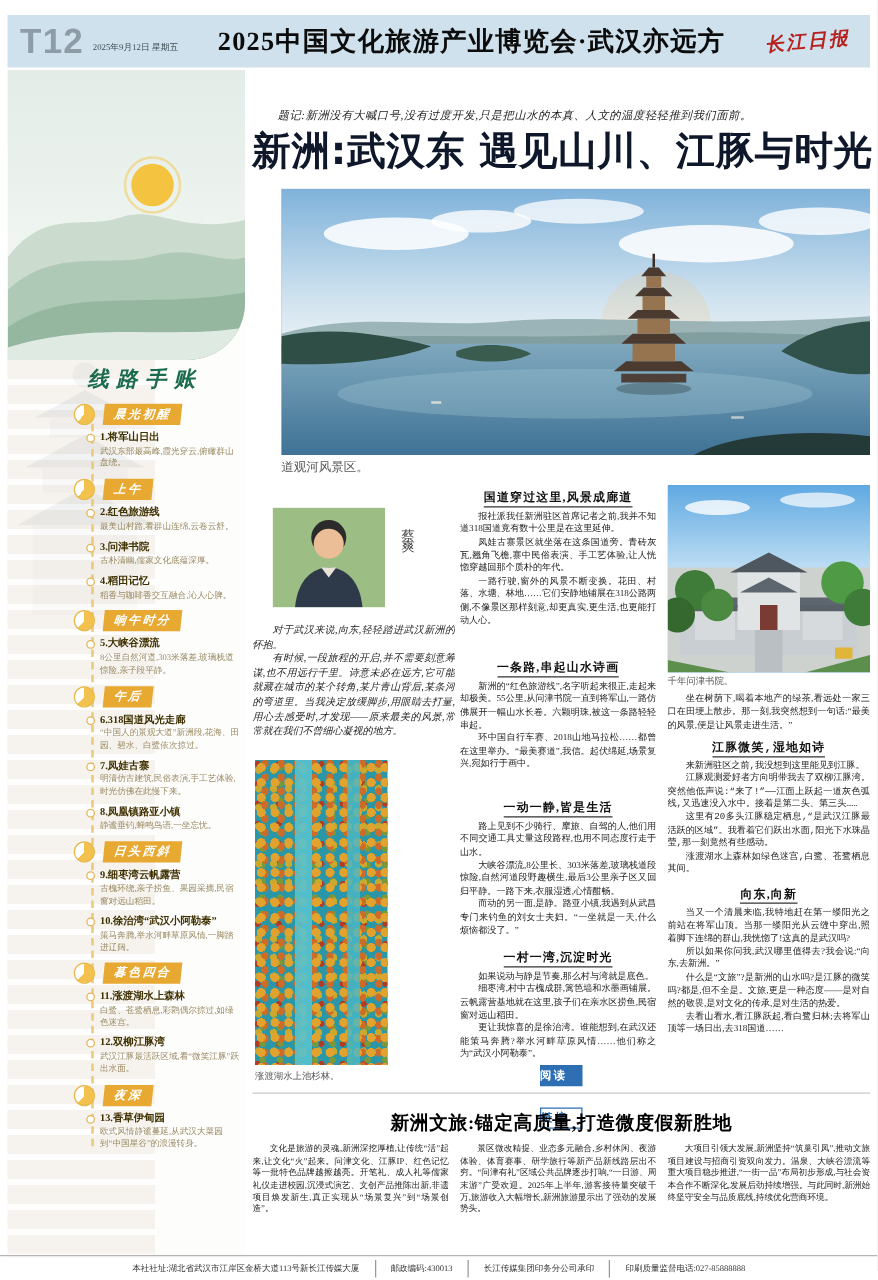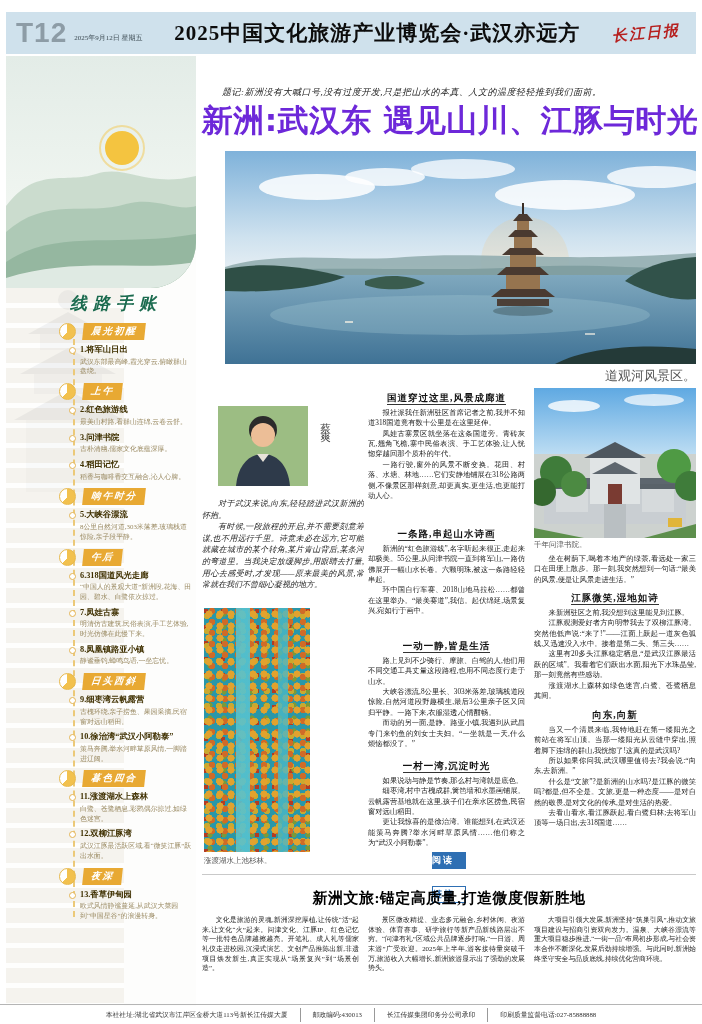--- a/index.html
+++ b/index.html
@@ -29,23 +29,23 @@
   .badge{background:#e8a933;color:#fff;font-weight:bold;font-style:italic;font-size:9.5px;letter-spacing:2px;
          padding:2px 8px;transform:skewX(-6deg);white-space:nowrap;}
   .stop{position:relative;margin:0 0 6px 14px;}
   .stop:before{content:"";position:absolute;left:-11px;top:2px;width:5px;height:5px;border-radius:50%;
                background:#fff;border:1.5px solid #e4b454;}
   .stop-t{font-weight:bold;font-size:8.3px;color:#3f3категория01;color:#3f3001;line-height:1.3;}
   .stop-d{font-size:6.9px;color:#9a8a62;line-height:1.4;margin-top:1px;}
   
   .epigraph{position:absolute;left:222px;top:86px;width:474px;font-size:9px;color:#1c1c1c;font-style:italic;letter-spacing:.5px;}
   .headline{position:absolute;left:200px;top:100px;width:500px;text-align:center;
-            font-family:"DejaVu Sans",sans-serif;font-weight:900;font-size:31px;color:#6d28d9;letter-spacing:.5px;}
+            font-family:"DejaVu Sans",sans-serif;font-weight:900;font-size:31px;color:#0f172a;letter-spacing:.5px;}
   .hero{position:absolute;left:225px;top:151px;width:471px;height:213px;overflow:hidden;background:#9cc4e0;}
-  .hero-cap{position:absolute;left:225px;top:367px;width:471px;text-align:right;font-size:13px;color:#555;}
+  .hero-cap{position:absolute;left:225px;top:367px;width:471px;font-size:10px;color:#555;}
   .col{position:absolute;top:388px;overflow:hidden;}
   .c1{left:202px;width:162px;height:486px;}
   .c2{left:368px;width:157px;height:486px;}
   .c3{left:534px;width:162px;height:486px;}
   .portrait{position:absolute;left:16px;top:18px;width:90px;height:80px;overflow:hidden;}
   .pname{position:absolute;left:116px;top:26px;writing-mode:vertical-rl;font-size:10.5px;letter-spacing:9px;color:#444;}
   .intro{position:absolute;left:0;top:110px;width:162px;height:106px;overflow:hidden;}
   .intro p{margin:0;font-size:8px;line-height:1.45;text-indent:2em;font-style:italic;color:#1e1e1e;text-align:justify;}
   .aerial{position:absolute;left:2px;top:220px;width:106px;height:244px;
       background-color:#2a97a8;
@@ -359,21 +359,21 @@
         <circle cx="156" cy="98" r="15" fill="#3f7c3a"></circle>
         <rect x="134" y="130" width="14" height="9" fill="#e0b53a"></rect>
         <path d="M0,140 L50,150 L0,150 Z" fill="#5d8f4c"></path>
         <path d="M162,136 L110,150 L162,150 Z" fill="#5d8f4c"></path>
       </svg>
     </div>
     <div class="shoto-cap">千年问津书院。</div>
     <div class="pre">
       <p>坐在树荫下,喝着本地产的绿茶,看远处一家三口在田埂上散步。那一刻,我突然想到一句话:“最美的风景,便是让风景走进生活。”</p>
     </div>
-    <div class="sec" style="height:117px;">
+    <div class="sec" style="height:117px;font-family:Liberation Mono, monospace;">
       <h3><span>江豚微笑,湿地如诗</span></h3>
       <div>
           <p>来新洲驻区之前,我没想到这里能见到江豚。</p>
           <p>江豚观测爱好者方向明带我去了双柳江豚湾。突然他低声说:“来了!”——江面上跃起一道灰色弧线,又迅速没入水中。接着是第二头、第三头……</p>
           <p>这里有20多头江豚稳定栖息,“是武汉江豚最活跃的区域”。我看着它们跃出水面,阳光下水珠晶莹,那一刻竟然有些感动。</p>
           <p>涨渡湖水上森林如绿色迷宫,白鹭、苍鹭栖息其间。</p>
         </div>
     </div>
     <div class="sec" style="height:174px;">
       <h3><span>向东,向新</span></h3>

